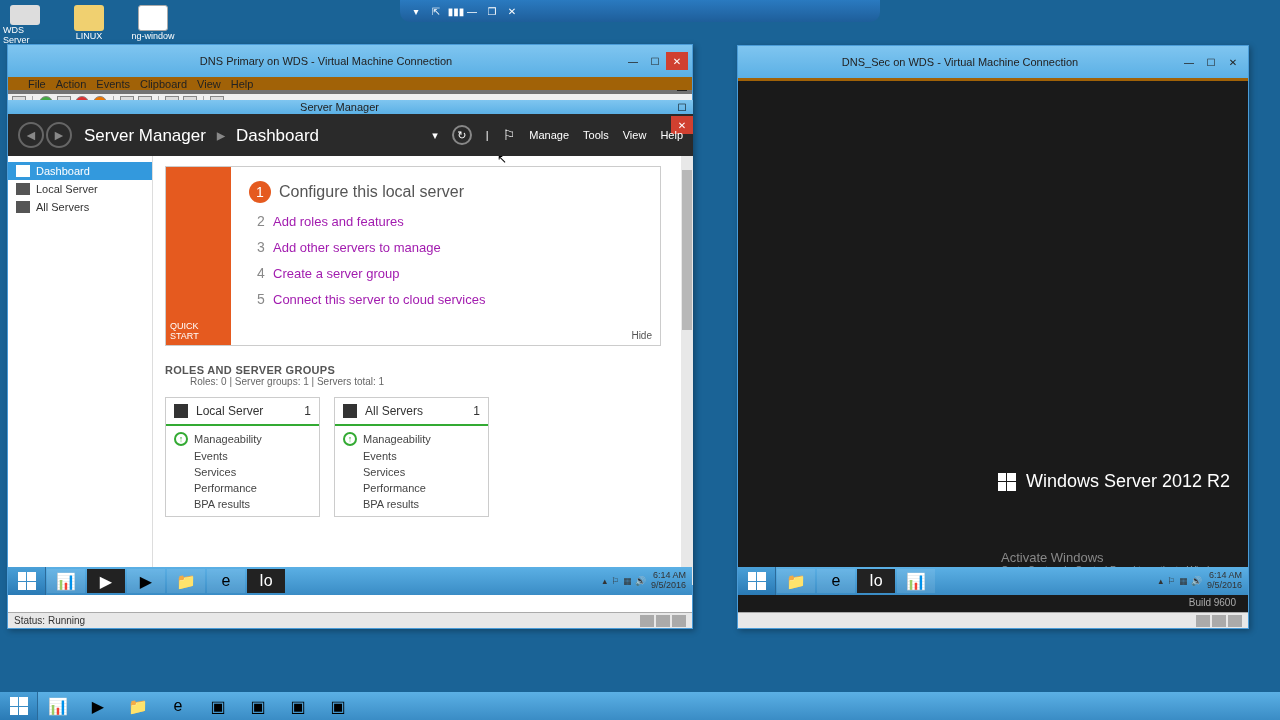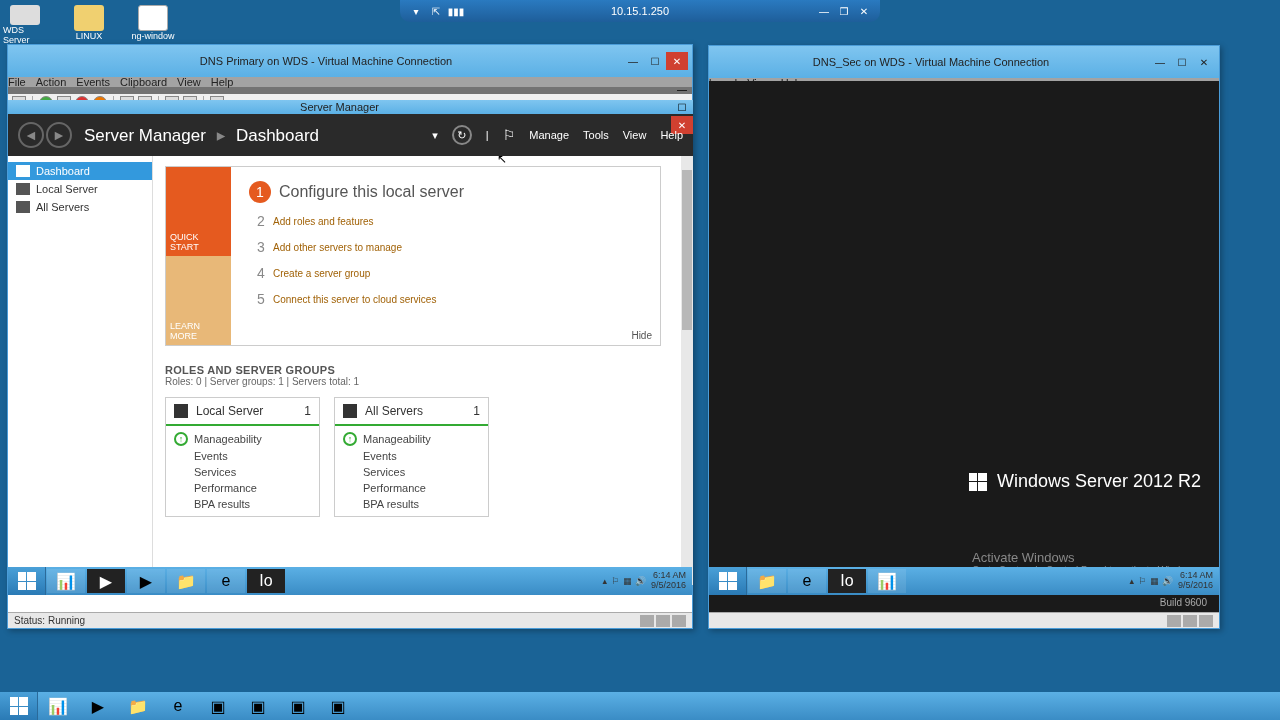--- a/index.html
+++ b/index.html
@@ -15,30 +15,30 @@
 
 .top-bar { position: absolute; top: 0; left: 400px; width: 480px; height: 22px; background: linear-gradient(#2a7ac0, #1e5e9a); border-radius: 0 0 10px 10px; display: flex; align-items: center; padding: 0 8px; color: white; font-size: 11px; }
 .top-bar .tb-left { display: flex; gap: 4px; align-items: center; }
 .top-bar .tb-ip { flex: 1; text-align: center; }
 .top-bar .tb-right { display: flex; gap: 4px; }
 .tb-btn { width: 16px; height: 14px; display: flex; align-items: center; justify-content: center; font-size: 10px; cursor: pointer; }
 
 
 .vm-window { position: absolute; background: #fff; border: 1px solid #4a9cd8; box-shadow: 2px 2px 6px rgba(0,0,0,0.3); }
 .vm-primary { left: 7px; top: 44px; width: 686px; height: 585px; }
-.vm-sec { left: 708px; top: 45px; width: 512px; height: 584px; }
+.vm-sec { left: 737px; top: 45px; width: 512px; height: 584px; }
 
 .vm-titlebar { height: 20px; background: linear-gradient(#7fc5f0, #5bb0e5); display: flex; align-items: center; padding: 16px 4px; font-size: 11px; color: #222; }
 .vm-titlebar .title-ico { width: 14px; height: 14px; margin-right: 4px; }
 .vm-titlebar .title-text { flex: 1; text-align: center; }
 .vm-titlebar .win-btns { display: flex; gap: 0; }
 .win-btn { width: 22px; height: 18px; display: flex; align-items: center; justify-content: center; font-size: 10px; cursor: pointer; }
 .win-btn.close { background: #d04030; color: white; }
 
-.vm-menubar { height: 17px; background: #a3a3a3; display: flex; align-items: center; padding: 0 0; font-size: 11px; color: #222; border-bottom: 7px solid #737373; }
+.vm-menubar { height: 17px; background: #a16207; display: flex; align-items: center; padding: 0 20px; font-size: 11px; color: #222; border-bottom: 4px solid #737373; }
 .vm-menubar span { margin-right: 10px; cursor: pointer; }
 
 .vm-toolbar { height: 18px; background: #f0f0f0; display: flex; align-items: center; padding: 0 4px; gap: 4px; border-bottom: 1px solid #ccc; }
 .tool-ico { width: 14px; height: 14px; display: inline-block; border: 1px solid #888; background: #ddd; cursor: pointer; }
 .tool-ico.green { background: #4a4; border-radius: 50%; }
 .tool-ico.play { background: #3a3; }
 .tool-ico.red { background: #d33; border-radius: 50%; }
 .tool-ico.orange { background: #e70; border-radius: 50%; }
 .tool-sep { width: 1px; height: 14px; background: #aaa; margin: 0 2px; }
 
@@ -63,35 +63,35 @@
 .sm-side-ico { width: 14px; height: 12px; margin-right: 6px; display: inline-block; }
 .sm-side-item.active .sm-side-ico { background: #fff; }
 .sm-side-item:not(.active) .sm-side-ico { background: #555; }
 
 .sm-main { flex: 1; padding: 10px 12px; overflow-y: auto; position: relative; }
 .sm-scrollbar { position: absolute; right: 0; top: 0; width: 12px; height: 100%; background: #e8e8e8; }
 .sm-scrollbar-thumb { position: absolute; width: 10px; left: 1px; top: 14px; height: 160px; background: #b8b8b8; }
 .sm-welcome { font-size: 11px; font-weight: bold; color: #555; margin-bottom: 14px; letter-spacing: 0.5px; }
 
 .sm-quickstart { display: flex; border: 1px solid #ccc; margin-bottom: 18px; width: 496px; height: 180px; }
-.sm-qs-tabs { width: 65px; display: flex; flex-direction: column; }
+.sm-qs-tabs { width: 65px; display: flex; flex-direction: row; }
 .sm-qs-tab { flex: 1; display: flex; align-items: flex-end; padding: 4px; font-size: 9px; color: #fff; }
 .sm-qs-tab.quickstart { background: #e55a1f; }
 .sm-qs-tab.whatsnew { background: #e8a855; }
 .sm-qs-tab.learnmore { background: #e8b878; }
 .sm-qs-content { flex: 1; padding: 14px 18px; position: relative; }
 .sm-qs-row { display: flex; align-items: center; margin-bottom: 10px; }
 .sm-qs-num { width: 24px; text-align: center; color: #888; font-size: 14px; }
 .sm-qs-num.badge { background: #e55a1f; color: white; border-radius: 50%; width: 22px; height: 22px; line-height: 22px; margin-right: 8px; }
-.sm-qs-text { font-size: 10px; color: #a16207; cursor: pointer; }
+.sm-qs-text { font-size: 13px; color: #a21caf; cursor: pointer; }
 .sm-qs-text.first { font-size: 16px; color: #555; font-weight: 300; }
 .sm-qs-hide { position: absolute; bottom: 4px; right: 8px; font-size: 10px; color: #555; cursor: pointer; }
 
 .sm-roles-title { font-size: 11px; font-weight: bold; color: #555; letter-spacing: 0.3px; }
-.sm-roles-sub { font-size: 10px; color: #666; margin-bottom: 10px; }
+.sm-roles-sub { font-size: 10px; color: #666; margin-bottom: 10px; margin-left: 25px; }
 .sm-cards { display: flex; gap: 14px; }
 .sm-card { width: 155px; border: 1px solid #ccc; padding: 0; }
 .sm-card-head { display: flex; align-items: center; padding: 6px 8px; border-bottom: 2px solid #3a3; }
 .sm-card-ico { width: 14px; height: 14px; background: #333; margin-right: 8px; }
 .sm-card-title { font-size: 12px; color: #333; flex: 1; }
 .sm-card-count { font-size: 12px; color: #333; }
 .sm-card-body { padding: 4px 8px; }
 .sm-card-row { display: flex; align-items: center; font-size: 11px; color: #444; padding: 2px 0; cursor: pointer; }
 .sm-card-row .status-ico { width: 14px; height: 14px; border: 2px solid #3a3; border-radius: 50%; margin-right: 6px; display: flex; align-items: center; justify-content: center; color: #3a3; font-size: 9px; }
 .sm-card-row.noicon { padding-left: 20px; }
@@ -141,21 +141,20 @@
       <span>ng-window</span>
     </div>
 </div>
 
 <div class="top-bar">
   <div class="tb-left">
     <span class="tb-btn">▾</span>
     <span class="tb-btn">⇱</span>
     <span class="tb-btn">▮▮▮</span>
   </div>
-  <div class="tb-ip">10.15.1.250</div>
   <div class="tb-right">
     <span class="tb-btn">—</span>
     <span class="tb-btn">❐</span>
     <span class="tb-btn">✕</span>
   </div>
 </div>
 
 <div class="vm-window vm-primary">
   <div class="vm-titlebar">
     <span class="title-ico"></span>
@@ -236,23 +235,20 @@
       </div>
       <div class="sm-main">
         <div class="sm-scrollbar">
             <div class="sm-scrollbar-thumb"></div>
           </div>
 
         <div class="sm-quickstart">
           <div class="sm-qs-tabs">
             <div class="sm-qs-tab quickstart">
                 <span>QUICK START</span>
-              </div>
-            <div class="sm-qs-tab learnmore">
-                <span>LEARN MORE</span>
               </div>
           </div>
           <div class="sm-qs-content">
             <div class="sm-qs-row">
                 <span class="sm-qs-num badge">1</span>
                 <span class="sm-qs-text first">Configure this local server</span>
               </div>
             <div class="sm-qs-row">
                 <span class="sm-qs-num">2</span>
                 <span class="sm-qs-text">Add roles and features</span>

